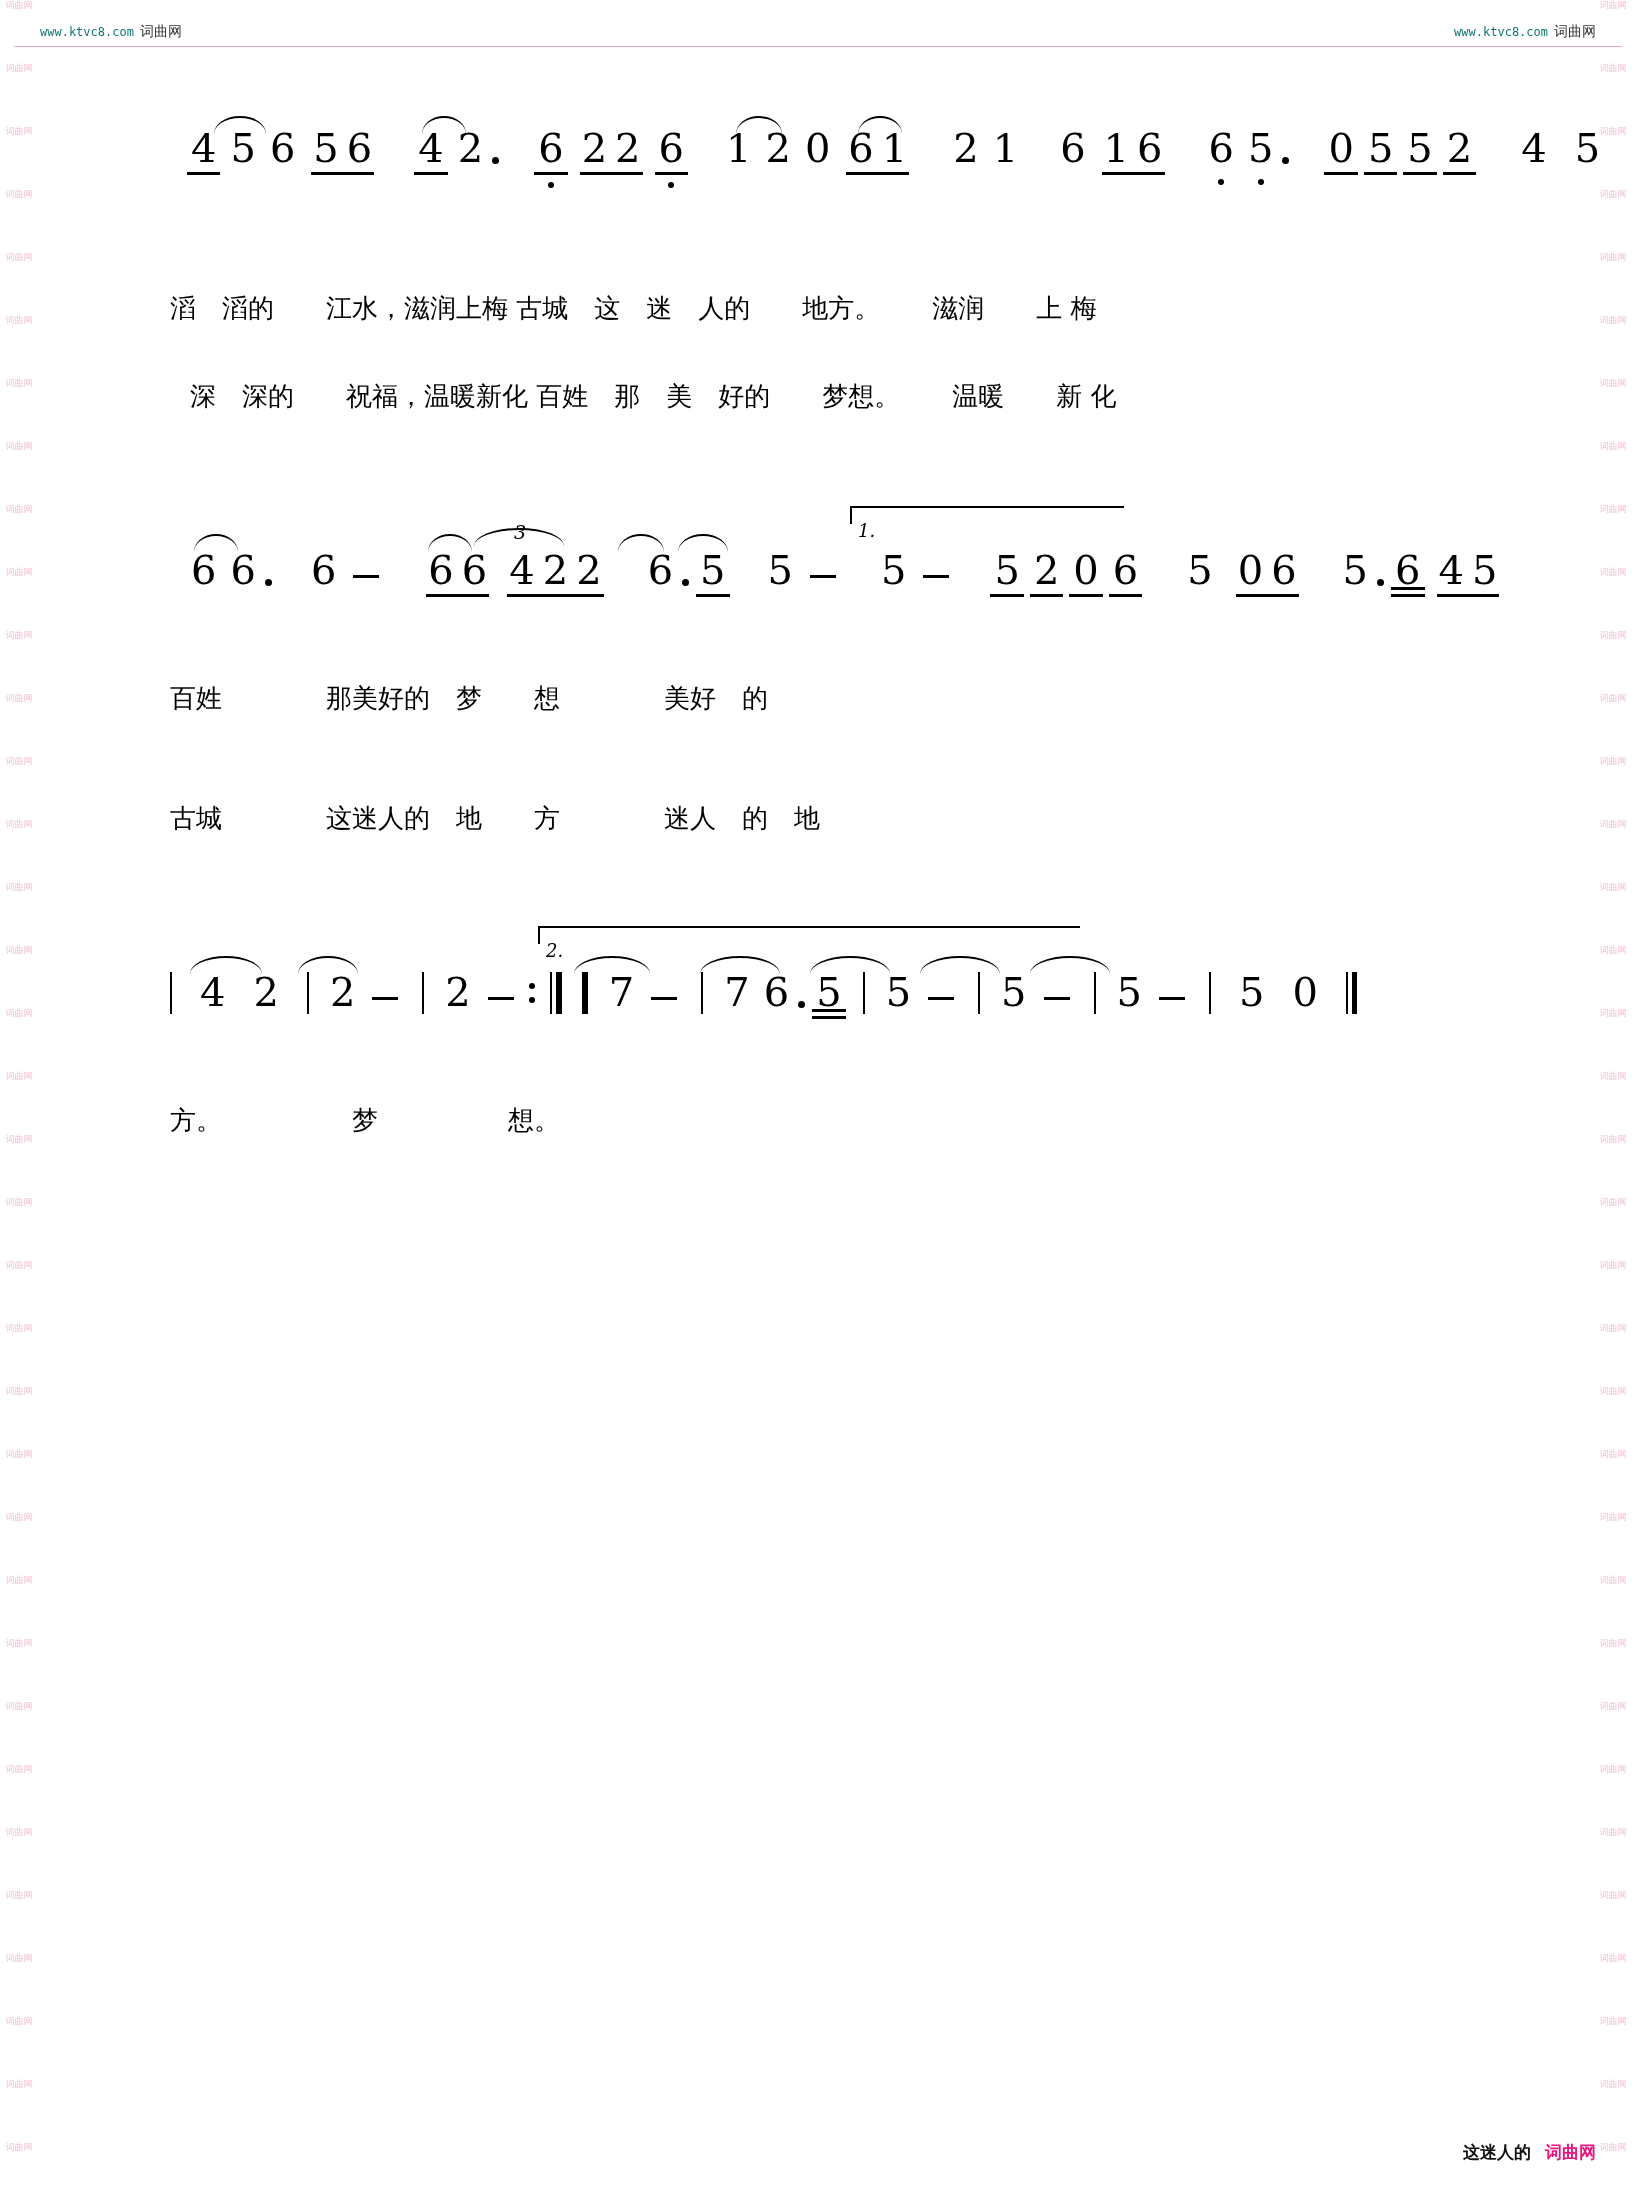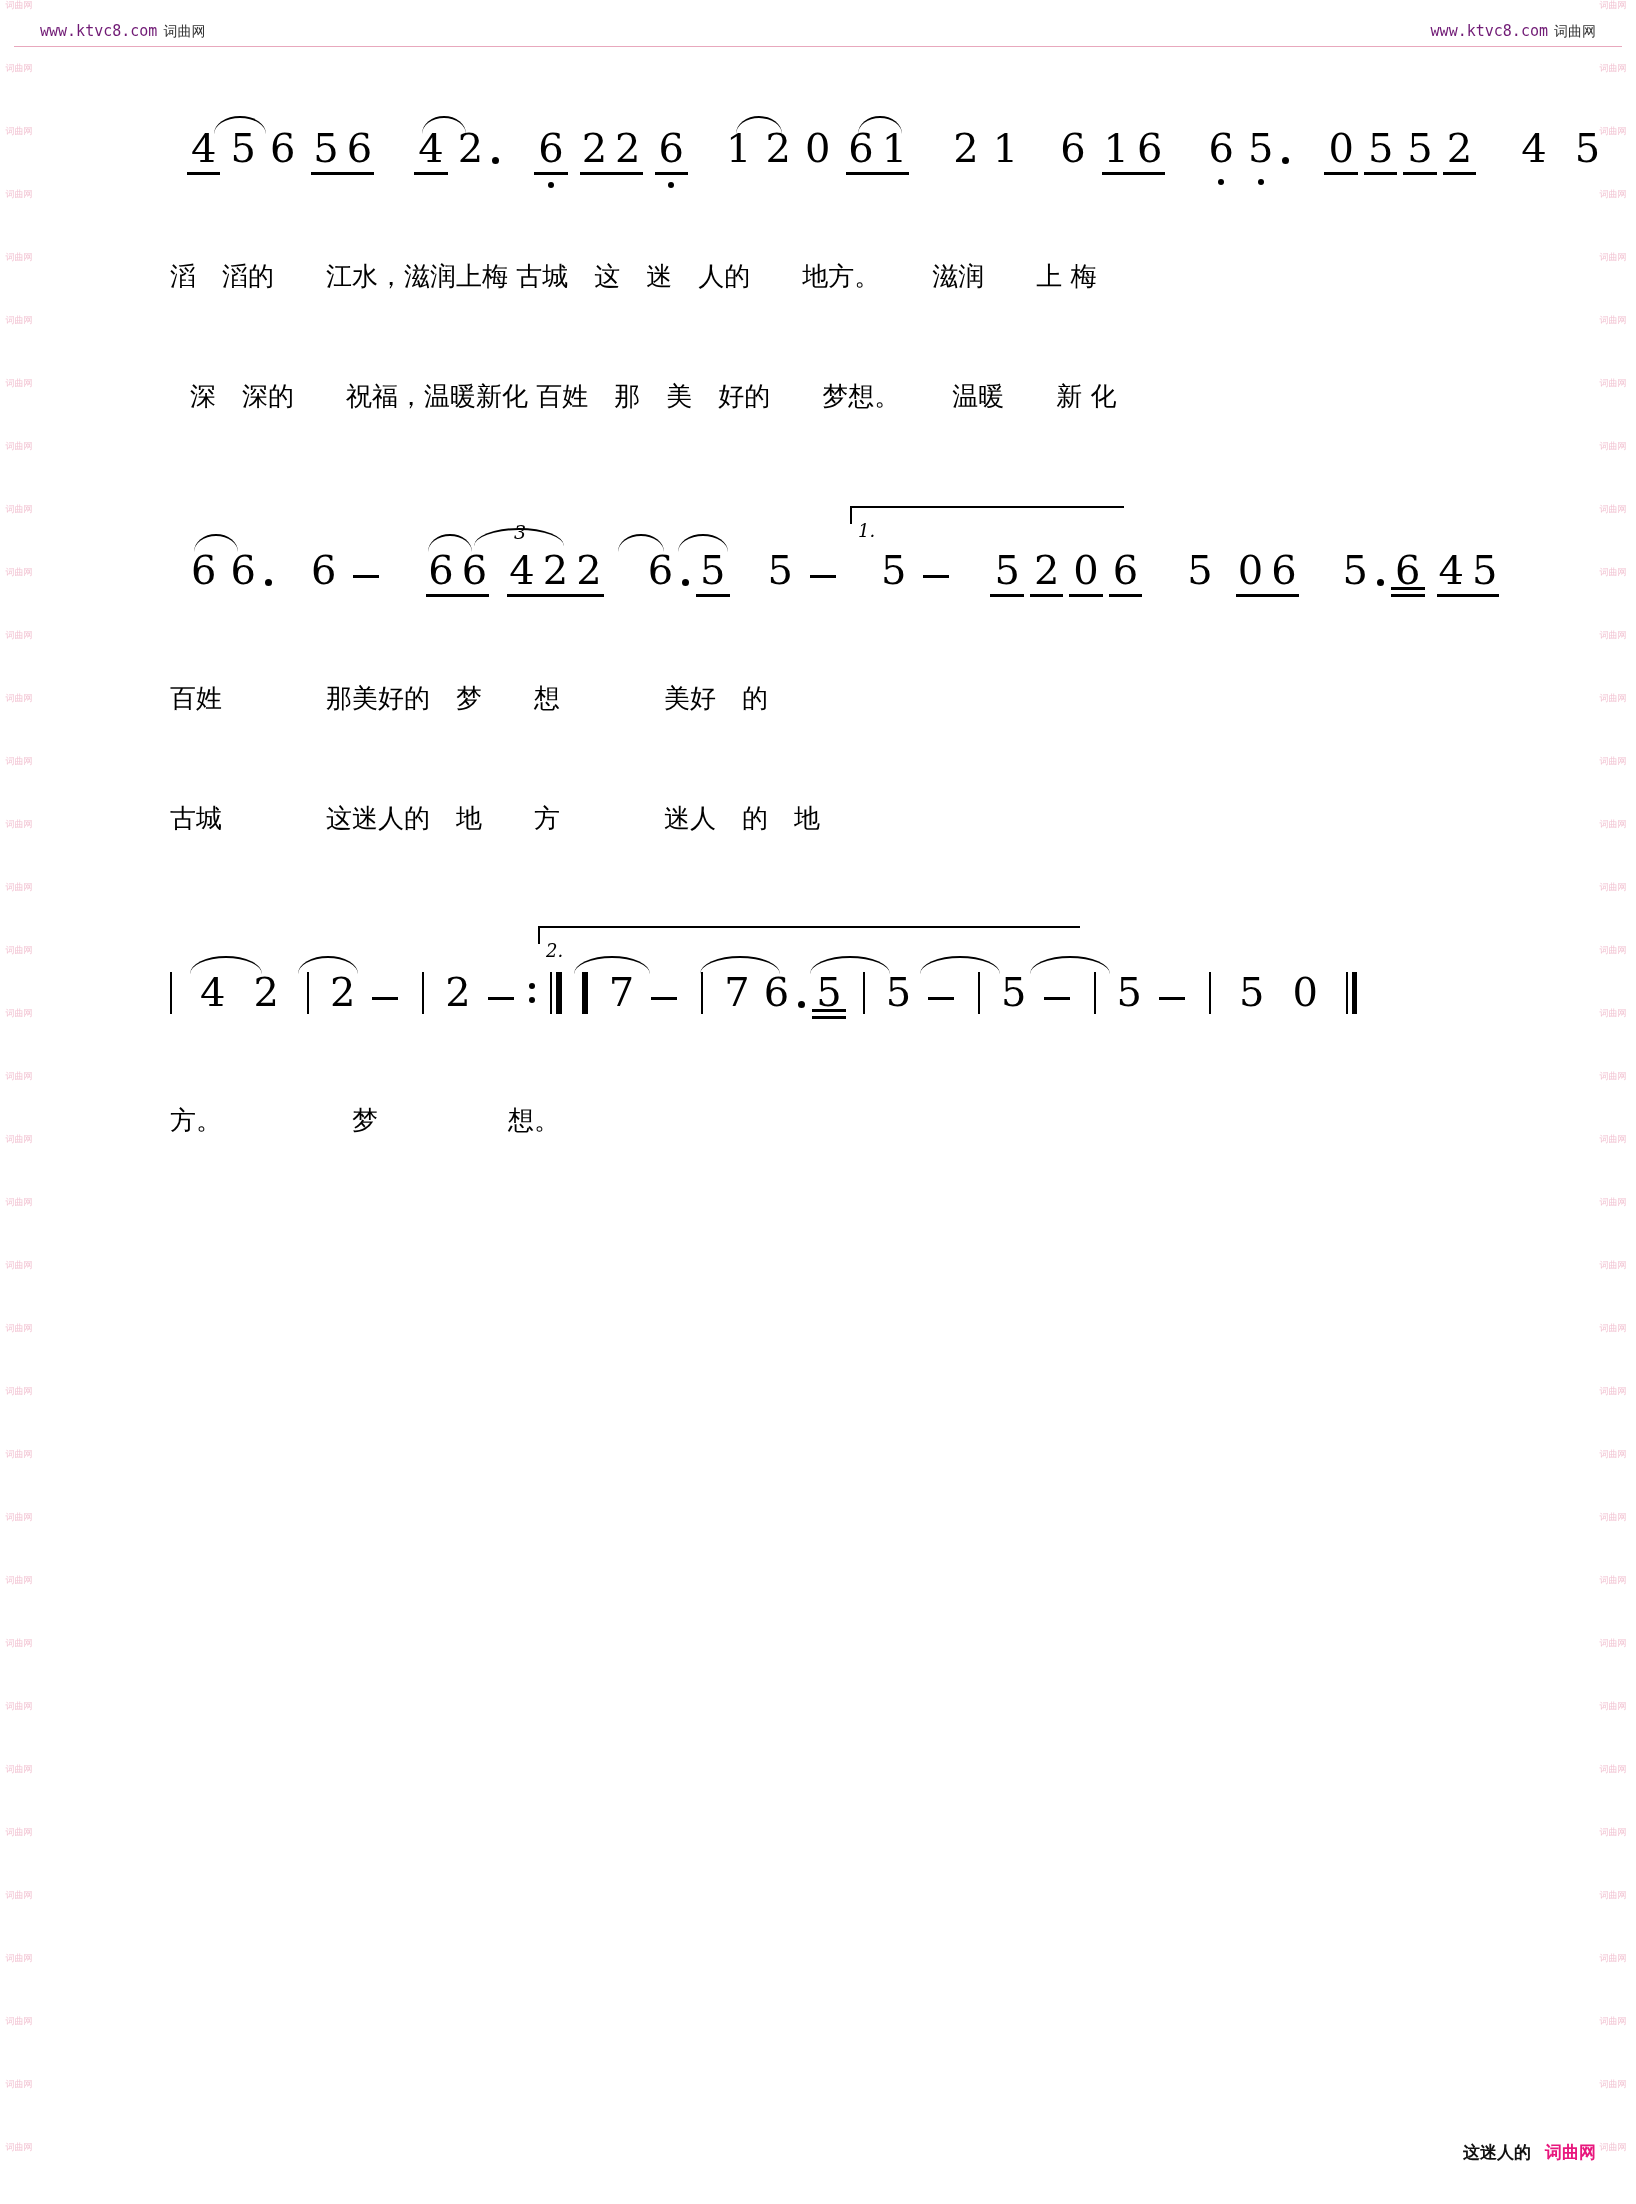--- a/index.html
+++ b/index.html
@@ -46,23 +46,23 @@
 
   
   .hdr {
     position: absolute;
     top: 22px;
     font-size: 15px;
     white-space: nowrap;
     font-family: "Liberation Sans", sans-serif;
   }
   .hdr .url {
-    color: #701a75;
+    color: #0f766e;
     font-family: "DejaVu Sans Mono", monospace;
-    font-size: 15px;
+    font-size: 12px;
   }
   .hdr .site {
     color: #333;
     font-size: 14px;
     margin-left: 6px;
     font-family: "DejaVu Sans", sans-serif;
   }
   .hdr.left { left: 40px; }
   .hdr.right { right: 40px; }
 
@@ -486,21 +486,21 @@
         <span class="barline"></span>
 
         <span class="measure">
           <span class="n wide">4</span>
           <span class="n wide">5</span>
         </span>
         <span class="barline"></span>
       </div>
 
       <div class="lyrics">
-        <div class="lyr-row"><span style="left:0;">滔　滔的　　江水，滋润上梅 古城　这　迷　人的　　地方。　　滋润　　上 梅</span></div>
+        <div class="lyr-row"><span style="left:0;margin-top:32px;">滔　滔的　　江水，滋润上梅 古城　这　迷　人的　　地方。　　滋润　　上 梅</span></div>
         <div class="lyr-row"><span style="left:0;margin-left:20px;">深　深的　　祝福，温暖新化 百姓　那　美　好的　　梦想。　　温暖　　新 化</span></div>
       </div>
     </div>
 
     <div class="system" style="margin-top:36px;">
       <div class="notes">
         <div class="slur" style="left:24px; top:2px; width:44px;"></div>
         <div class="slur" style="left:258px; top:2px; width:44px;"></div>
         <div class="slur" style="left:304px; top:-4px; width:90px;"></div>
         <div class="triplet" style="left:344px; top:-22px;">3</div>

